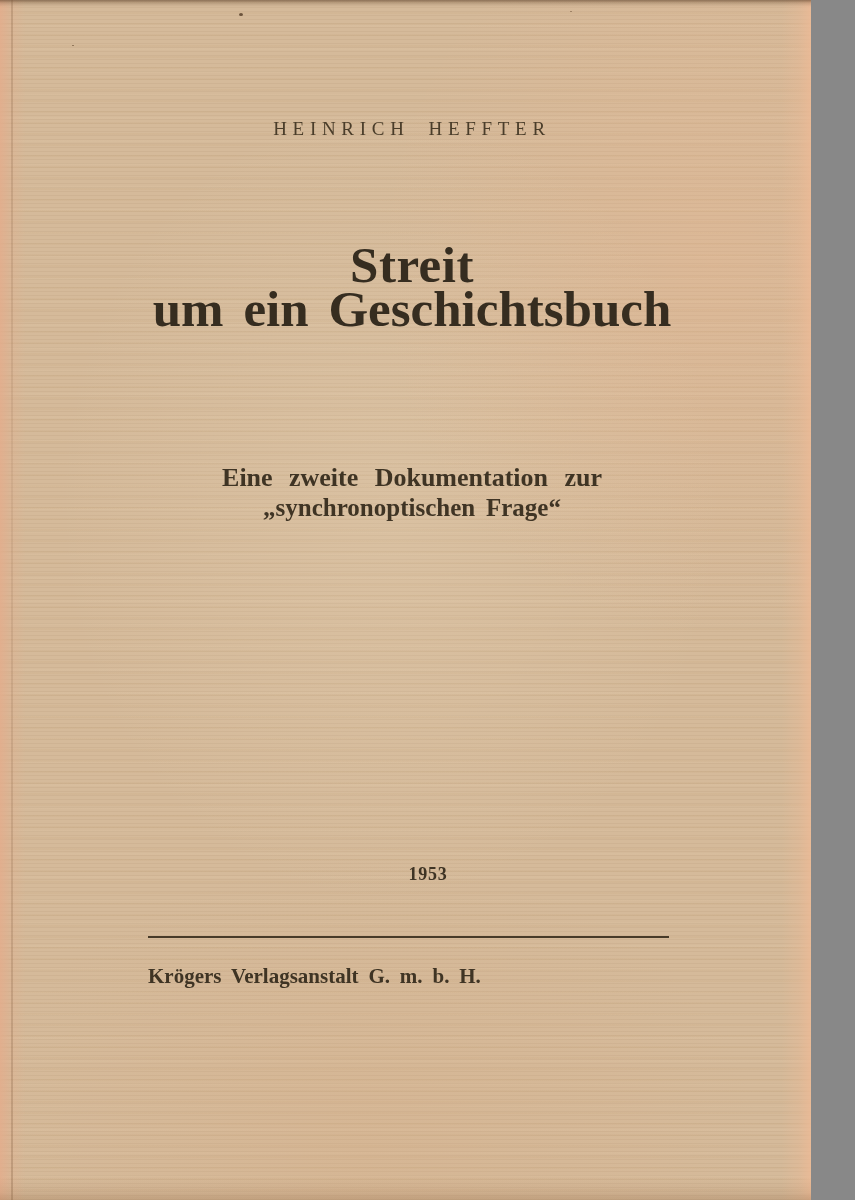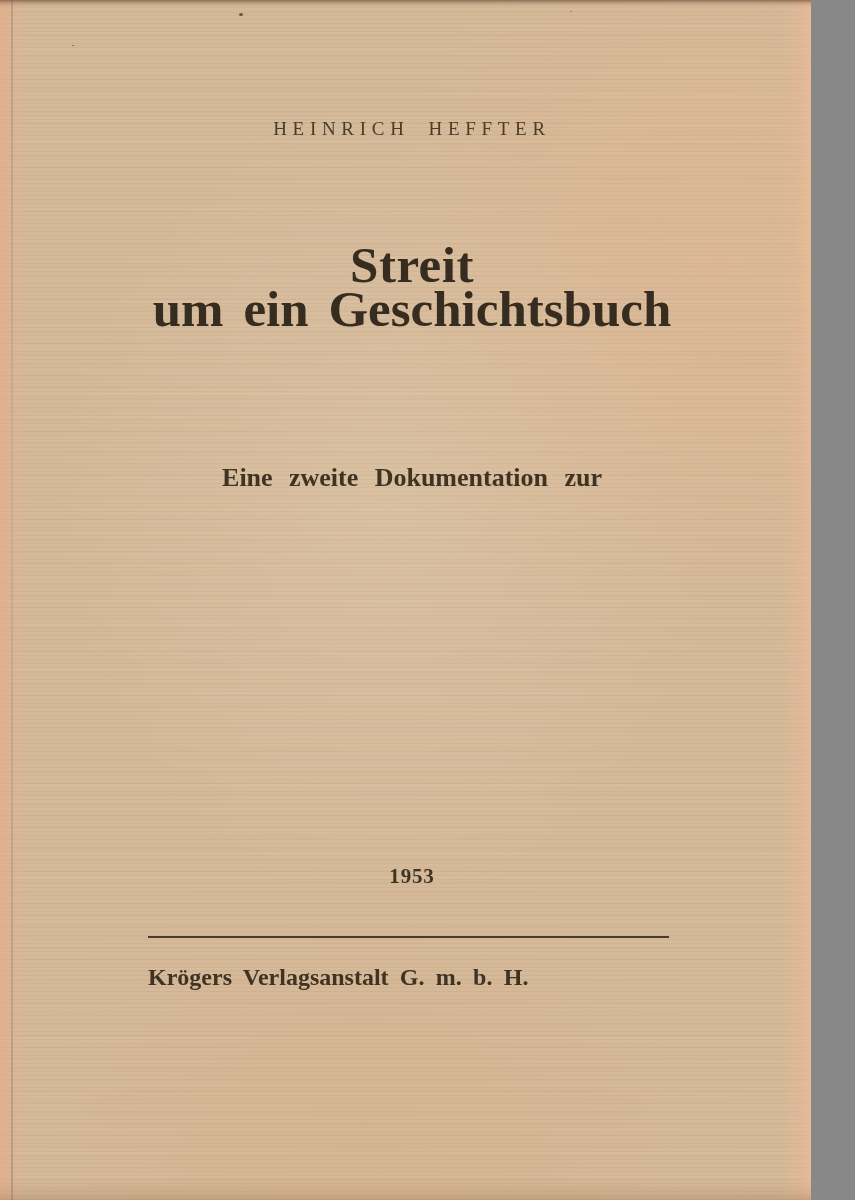--- a/index.html
+++ b/index.html
@@ -104,38 +104,39 @@
   }
   .subtitle2 {
     top: 494px;
     font-size: 25px;
     font-weight: bold;
     word-spacing: 0.18em;
     color: #3f3424;
   }
   .year {
     top: 864px;
-    font-size: 21px;
+    font-size: 18px;
     font-weight: bold;
     letter-spacing: 0.04em;
     color: #3f3424;
+    padding-left: 16px;
   }
   .rule {
     position: absolute;
     left: 148px; top: 936px;
     width: 521px; height: 2px;
     background: #473a28;
   }
   .imprint {
     position: absolute;
     left: 148px; top: 964px;
     width: 528px;
     display: flex;
     justify-content: space-between;
-    font-size: 24px;
+    font-size: 21px;
     font-weight: bold;
     white-space: nowrap;
     color: #3f3424;
   }
   .imprint .pub { word-spacing: 0.22em; }
   .imprint .loc { letter-spacing: 0.02em; }
 </style>
 </head>
 <body>
 
@@ -148,20 +149,21 @@
   <div class="content">
 
     <div class="line author">HEINRICH HEFFTER</div>
 
     <div class="line title1">Streit</div>
 
     <div class="line title2">um ein Geschichtsbuch</div>
 
     <div class="line subtitle1">Eine zweite Dokumentation zur</div>
 
+    <div class="line subtitle2">„synchronoptischen Frage“</div>
 
     <div class="line year">1953</div>
 
   </div>
 
   <div class="rule"></div>
 
   <div class="imprint">
     <span class="pub">Krögers Verlagsanstalt G. m. b. H.</span>
   </div>

